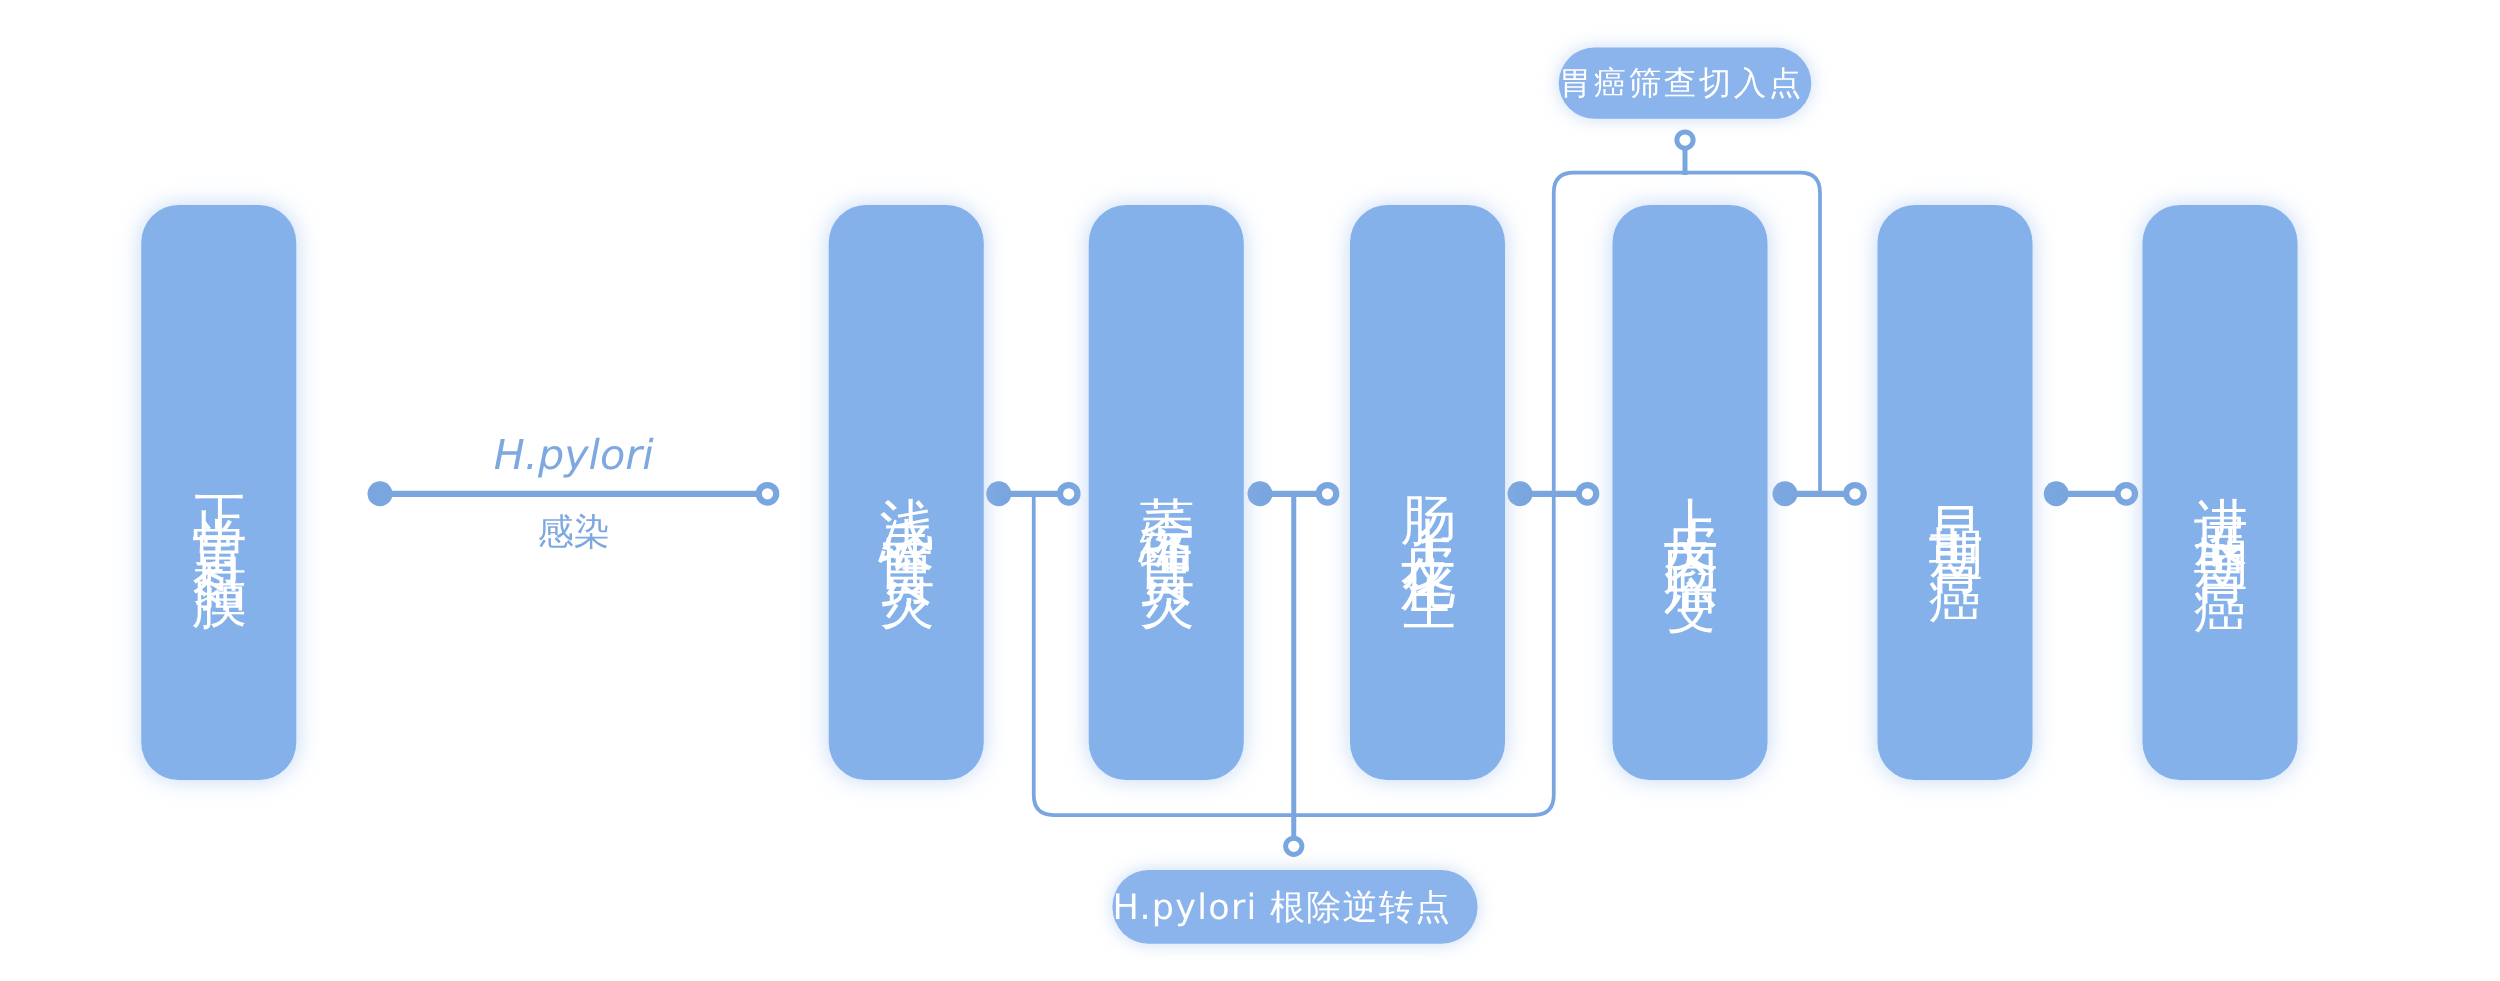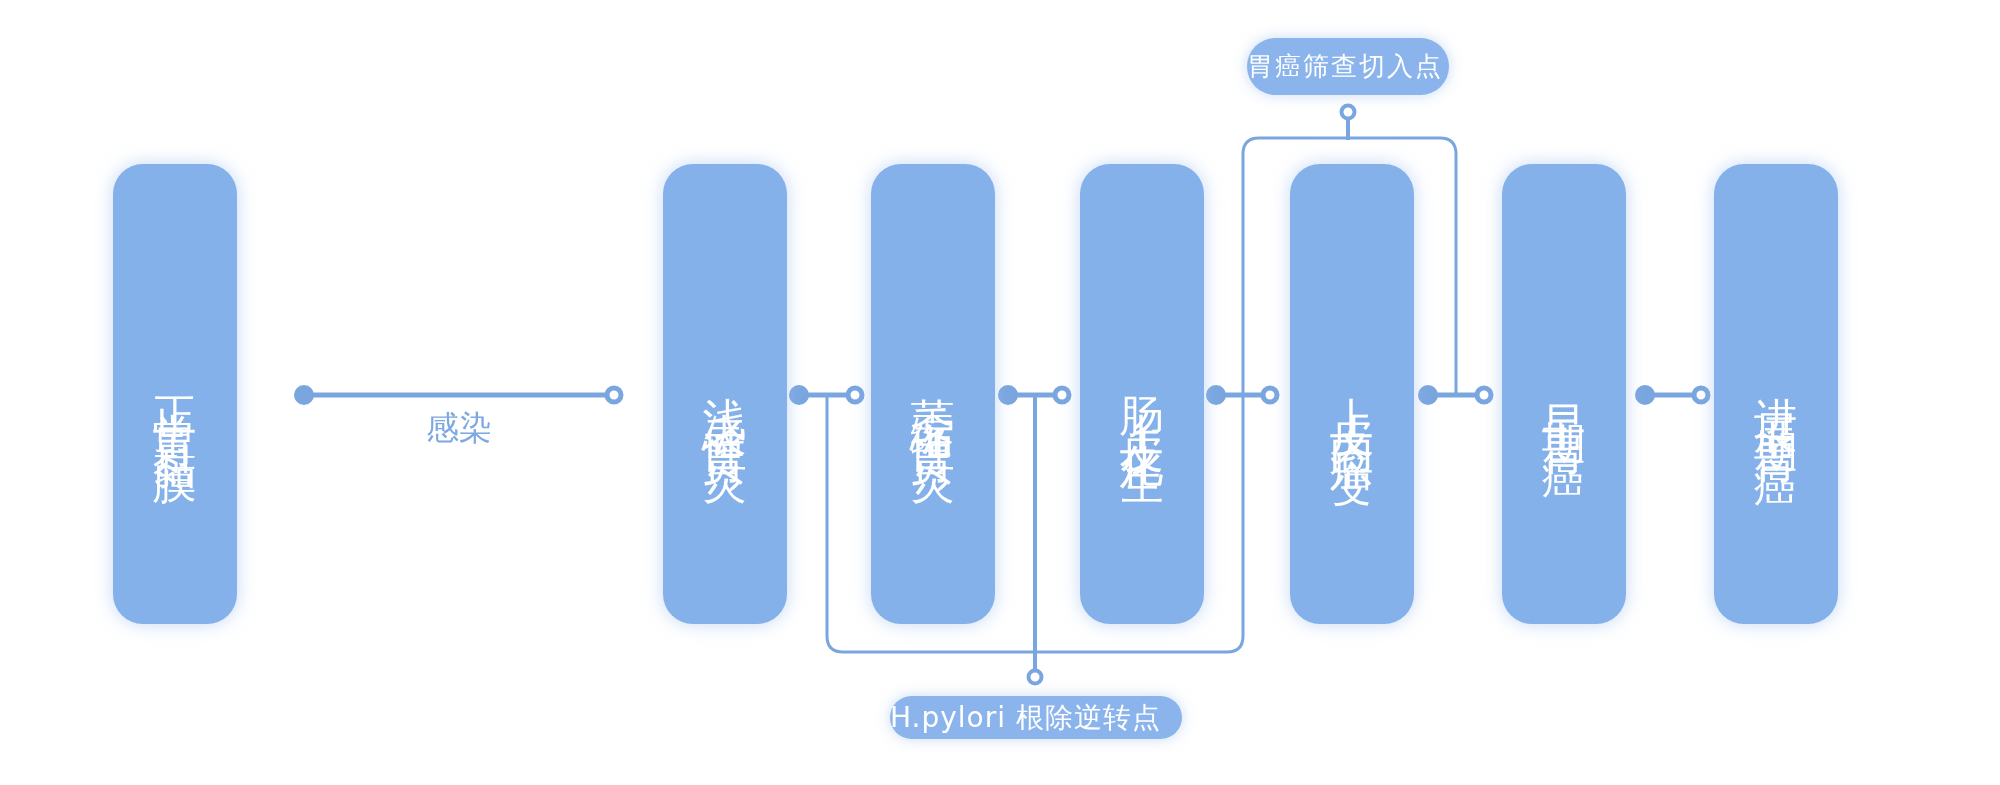--- a/index.html
+++ b/index.html
@@ -32,27 +32,27 @@
   .pill{
     position:absolute;z-index:3;
     background:var(--pill-fill,#8ab4eb);
     border-radius:29px;
     display:flex;align-items:center;justify-content:flex-start;
     color:var(--node-text,#fff);
     box-shadow:0 0 14px rgba(150,186,236,.5);
     white-space:nowrap;
   }
   .pill-top{left:1247px;top:38px;width:202px;height:57px;font-size:26px;letter-spacing:2px;}
-  .pill-bottom{left:890px;top:696px;width:292px;height:43px;font-size:28px;letter-spacing:1px;}
+  .pill-bottom{left:890px;top:696px;width:292px;height:59px;font-size:28px;letter-spacing:1px;}
   .edge-caption{
     position:absolute;z-index:2;left:304px;width:310px;text-align:center;
     color:var(--label-text,#7ea8e0);
   }
   .edge-caption.title{top:344px;font-size:33px;font-style:italic;}
-  .edge-caption.sub{top:406px;font-size:33px;}
+  .edge-caption.sub{top:406px;font-size:29px;}
 </style>
 </head>
 <body>
 
 <div class="canvas">
 
   <svg class="wires" viewBox="0 0 2000 785" aria-hidden="true">
 
     <path class="wire bracket" d="M1456,395 L1456,154 Q1456,138 1440,138 L1259,138 Q1243,138 1243,154 L1243,636 Q1243,652 1227,652 L843,652 Q827,652 827,636 L827,395"></path>
 
@@ -114,20 +114,21 @@
   <div class="node" style="left:1290px">
     <span class="node-label">上皮内瘤变</span>
   </div>
   <div class="node" style="left:1502px">
     <span class="node-label">早期胃癌</span>
   </div>
   <div class="node" style="left:1714px">
     <span class="node-label">进展期胃癌</span>
   </div>
 
+  <div class="edge-caption title">H.pylori</div>
   <div class="edge-caption sub">感染</div>
 
   <div class="pill pill-top">
     <span>胃癌筛查切入点</span>
   </div>
   <div class="pill pill-bottom">
     <span>H.pylori 根除逆转点</span>
   </div>
 
 </div>

